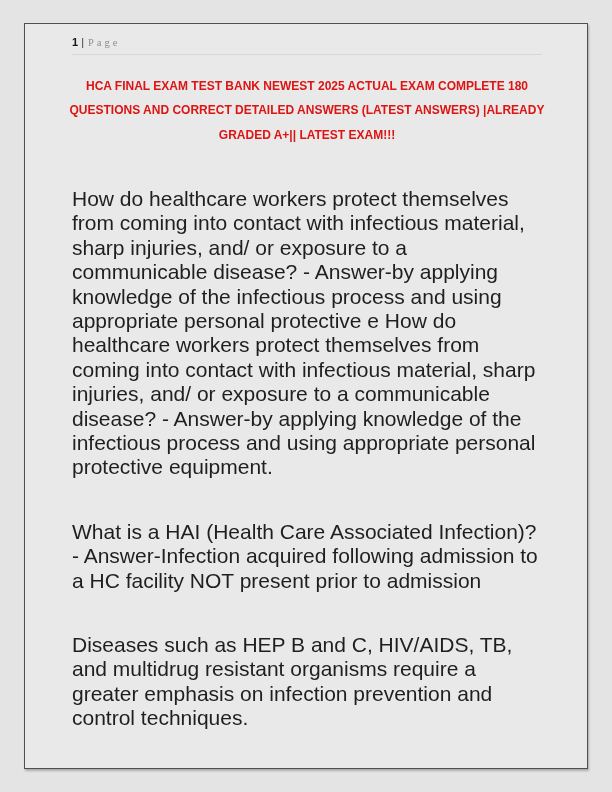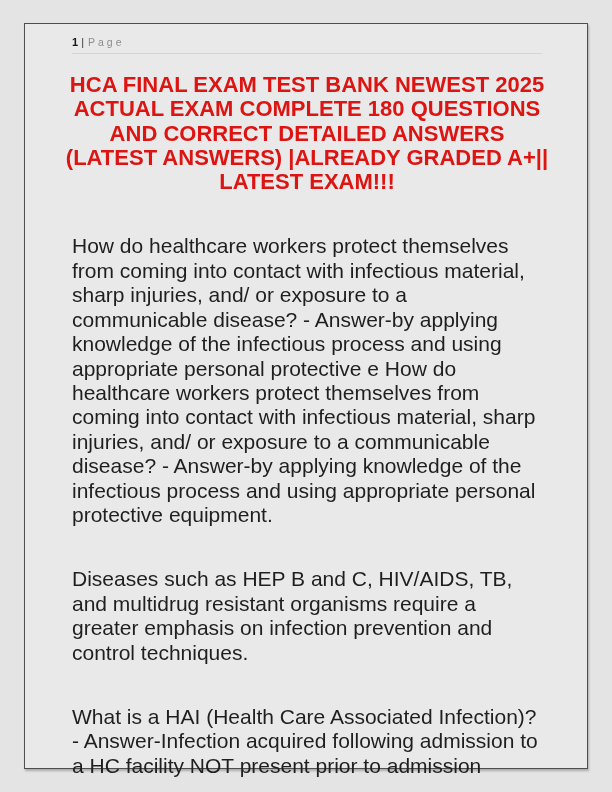--- a/index.html
+++ b/index.html
@@ -24,25 +24,25 @@
     box-shadow:1px 2px 2px rgba(0,0,0,0.25);
   }
   .content { margin:0 45px 0 47px; }
   .header {
     margin-top:11px;
     font-size:10.5px; line-height:14px;
     white-space:nowrap;
   }
   .page-num { font-weight:bold; font-size:11px; color:#161616; }
   .sep { color:#3a3a3a; margin:0 4px 0 3px; font-size:11px; }
-  .page-label { color:#8c8c8c; letter-spacing:3px; font-size:10.5px; }
+  .page-label { color:#8c8c8c; letter-spacing:3px; font-size:10.5px;font-family:Liberation Serif, serif; }
   .header-rule { height:1px; background:#d6d6d6; margin-top:4px; }
   .title {
     margin:19px -11px 0 -11px;      
-    font-size:22px; line-height:24.3px;
+    font-size:12px; line-height:24.3px;
     font-weight:bold; text-align:center;
     color:#dc1412;
   }
   .para {
     margin:40px 0 0 0;
     font-size:21px; line-height:24.4px;
     color:#1f1f1f;
   }
 </style>
 </head>
@@ -54,19 +54,19 @@
 
       <div class="header">
         <span class="page-num">1</span><span class="sep">|</span><span class="page-label">Page</span>
       </div>
       <div class="header-rule"></div>
 
       <h1 class="title">HCA FINAL EXAM TEST BANK NEWEST 2025 ACTUAL EXAM COMPLETE 180 QUESTIONS AND CORRECT DETAILED ANSWERS (LATEST ANSWERS) |ALREADY GRADED A+|| LATEST EXAM!!!</h1>
 
       <p class="para">How do healthcare workers protect themselves from coming into contact with infectious material, sharp injuries, and/ or exposure to a communicable disease? - Answer-by applying knowledge of the infectious process and using appropriate personal protective e How do healthcare workers protect themselves from coming into contact with infectious material, sharp injuries, and/ or exposure to a communicable disease? - Answer-by applying knowledge of the infectious process and using appropriate personal protective equipment.</p>
 
+      <p class="para">What is a HAI (Health Care Associated Infection)? - Answer-Infection acquired following admission to a HC facility NOT present prior to admission</p>
+
       <p class="para">Diseases such as HEP B and C, HIV/AIDS, TB, and multidrug resistant organisms require a greater emphasis on infection prevention and control techniques.</p>
-
-      <p class="para">What is a HAI (Health Care Associated Infection)? - Answer-Infection acquired following admission to a HC facility NOT present prior to admission</p>
 
     </div>
   </div>
 </div>
 
 </body></html>

